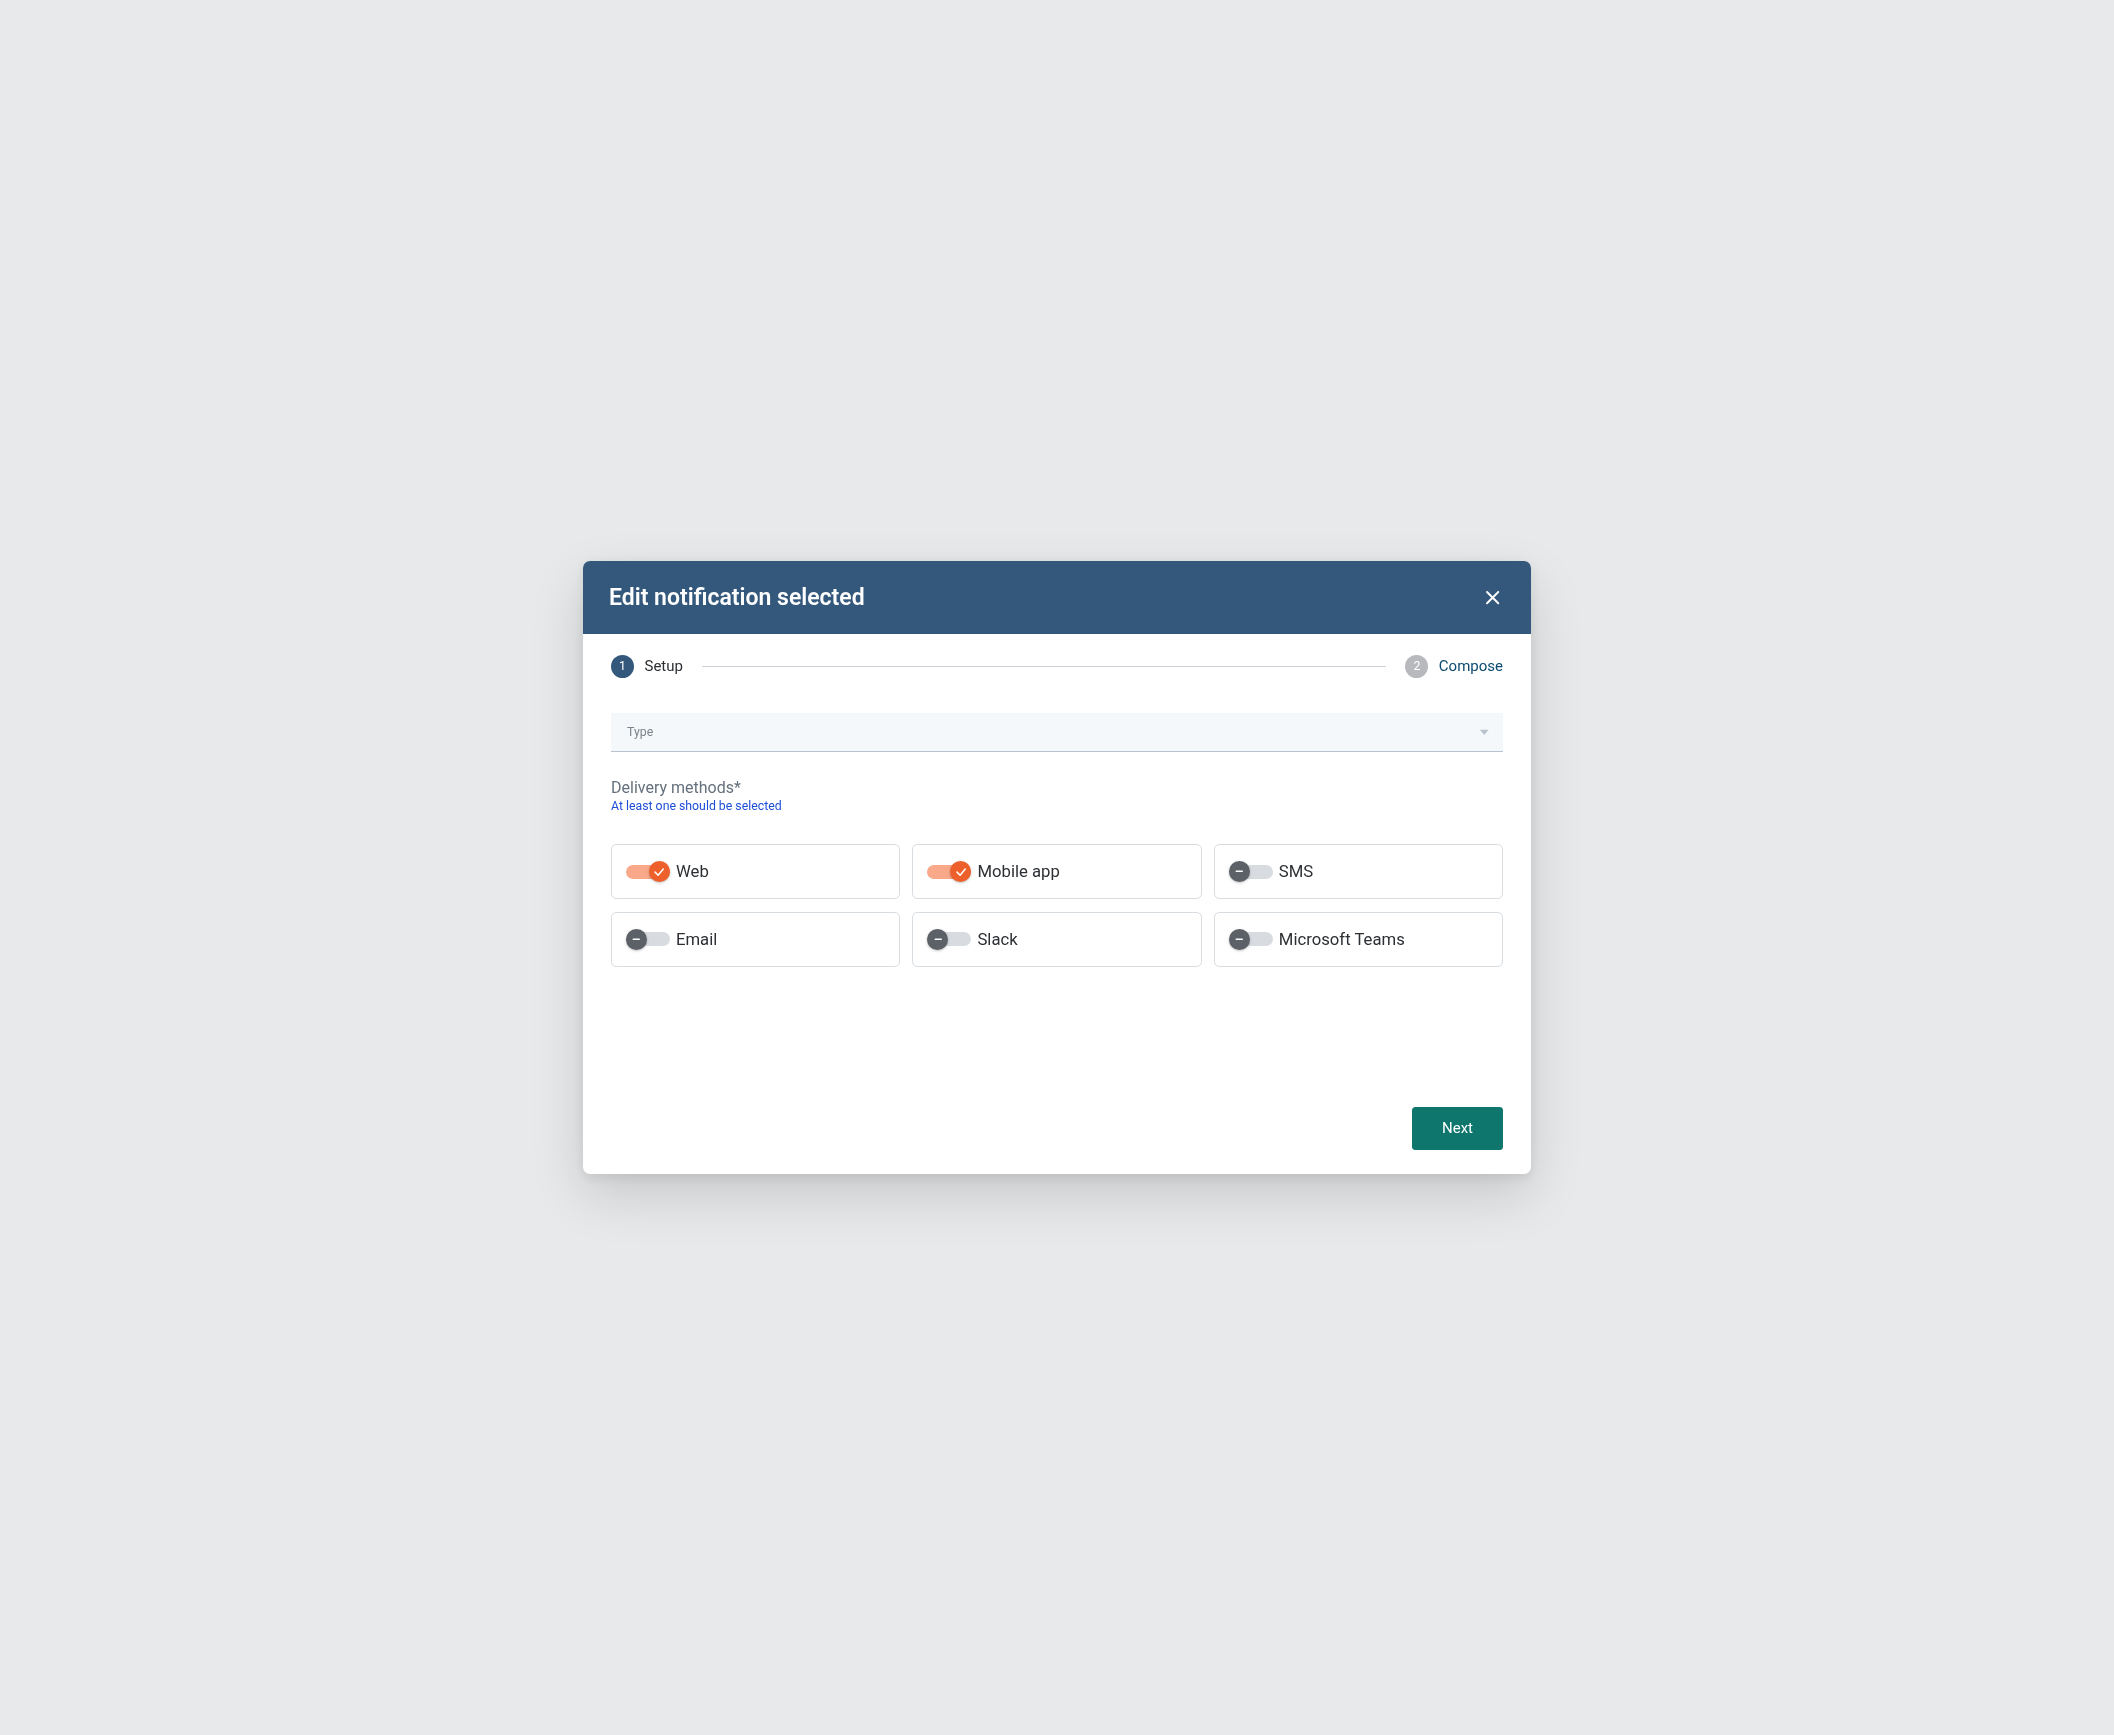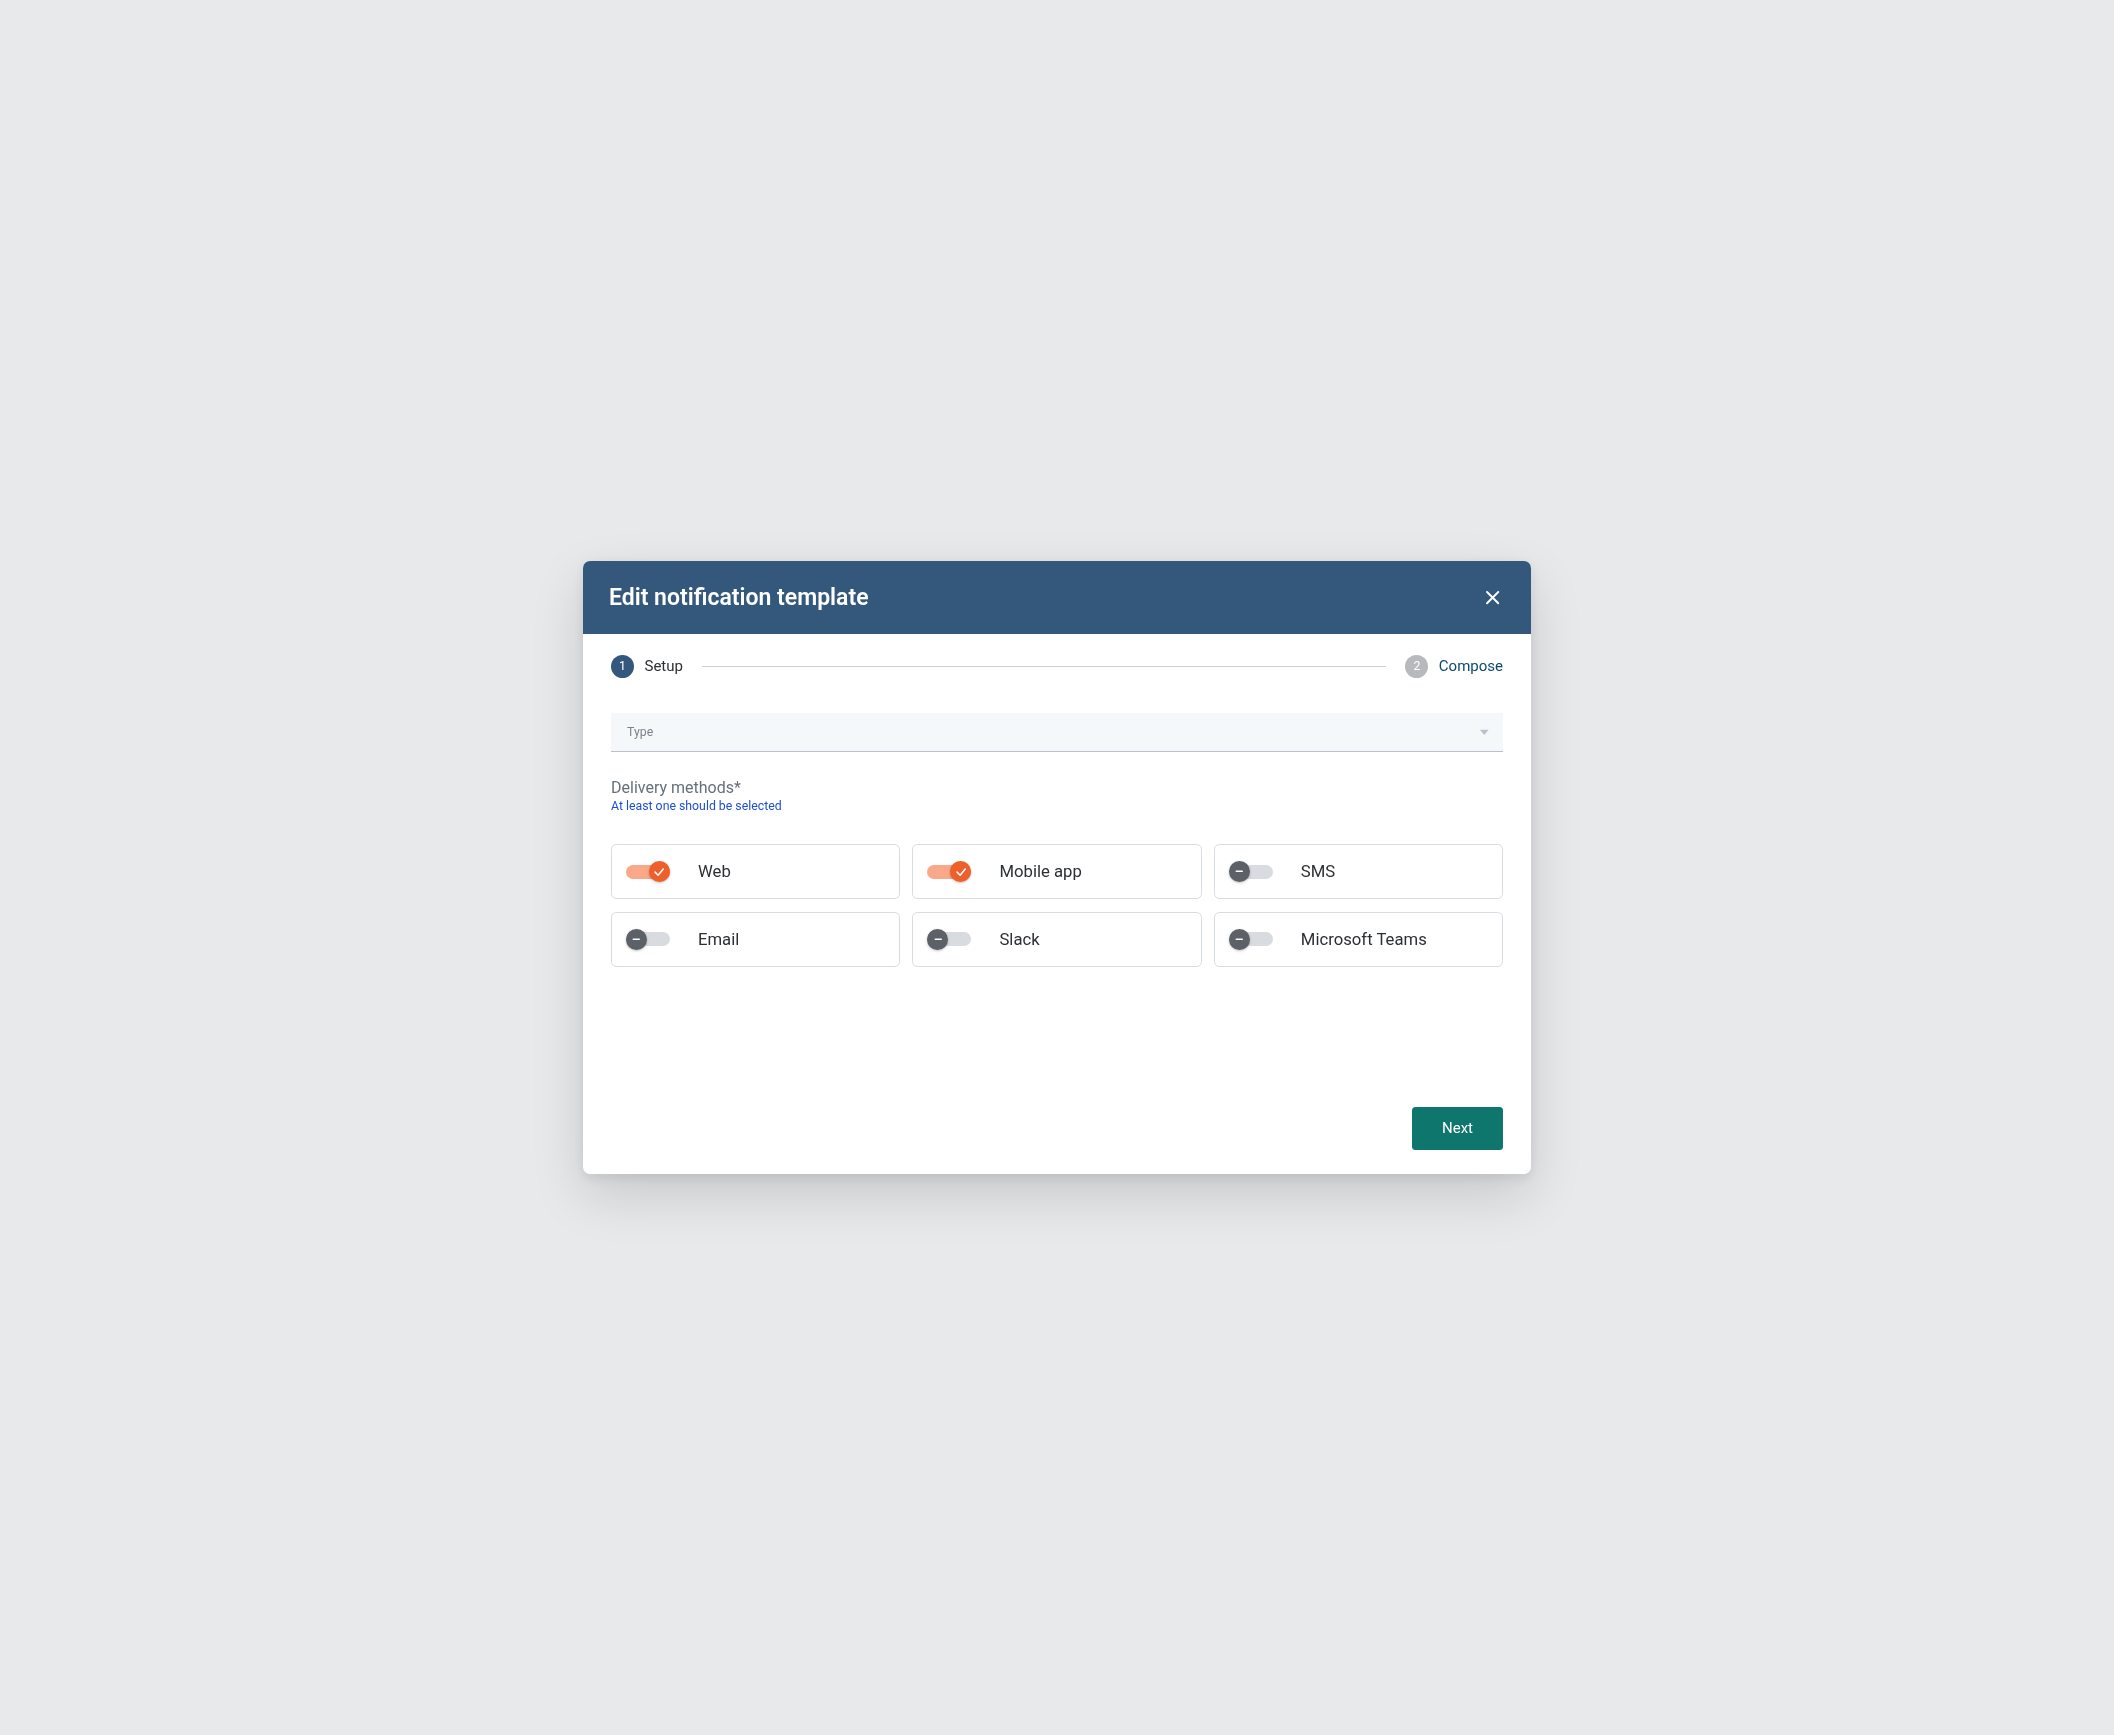--- a/index.html
+++ b/index.html
@@ -124,21 +124,21 @@
     display: grid;
     grid-template-columns: repeat(3, 1fr);
     gap: 12.3px;
   }
   .method-card {
     border: 0.9px solid #d7dce1;
     border-radius: 5.3px;
     padding: 16px 14px;
     display: flex;
     align-items: center;
-    gap: 28px;
+    gap: 6px;
     cursor: pointer;
     background: #fff;
   }
   .method-label {
     font-size: 16.7px;
     color: #2c2f33;
   }
 
   
   .toggle {
@@ -192,21 +192,21 @@
     cursor: pointer;
     font-family: inherit;
   }
 </style>
 </head>
 <body>
 
 <div class="dialog">
 
   <div class="dialog-header">
-    <div class="dialog-title">Edit notification template</div>
+    <div class="dialog-title">Edit notification selected</div>
     <div class="close-btn">
       <svg viewBox="0 0 24 24" fill="none" stroke-width="2.4" stroke-linecap="round">
           <line x1="5" y1="5" x2="19" y2="19"></line>
           <line x1="19" y1="5" x2="5" y2="19"></line>
         </svg>
     </div>
   </div>
 
   <div class="dialog-body">
 

